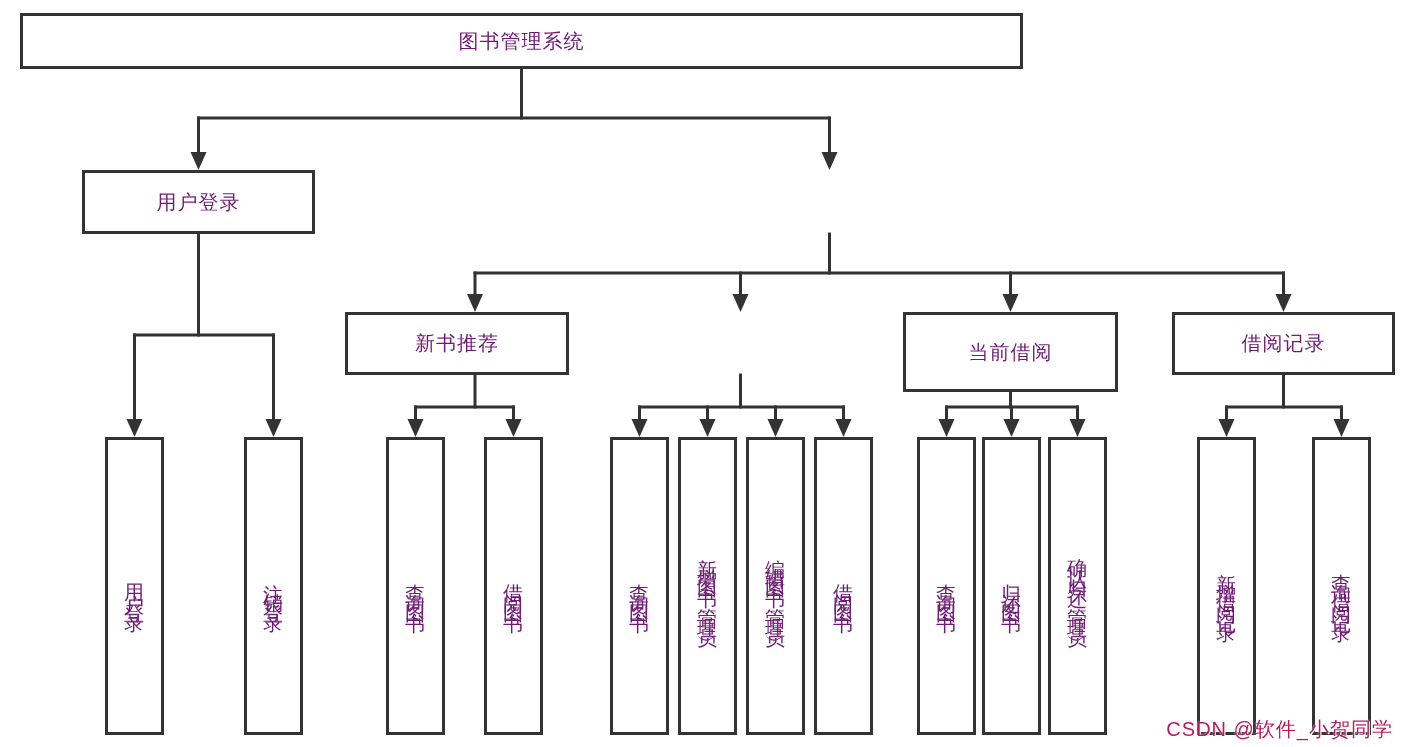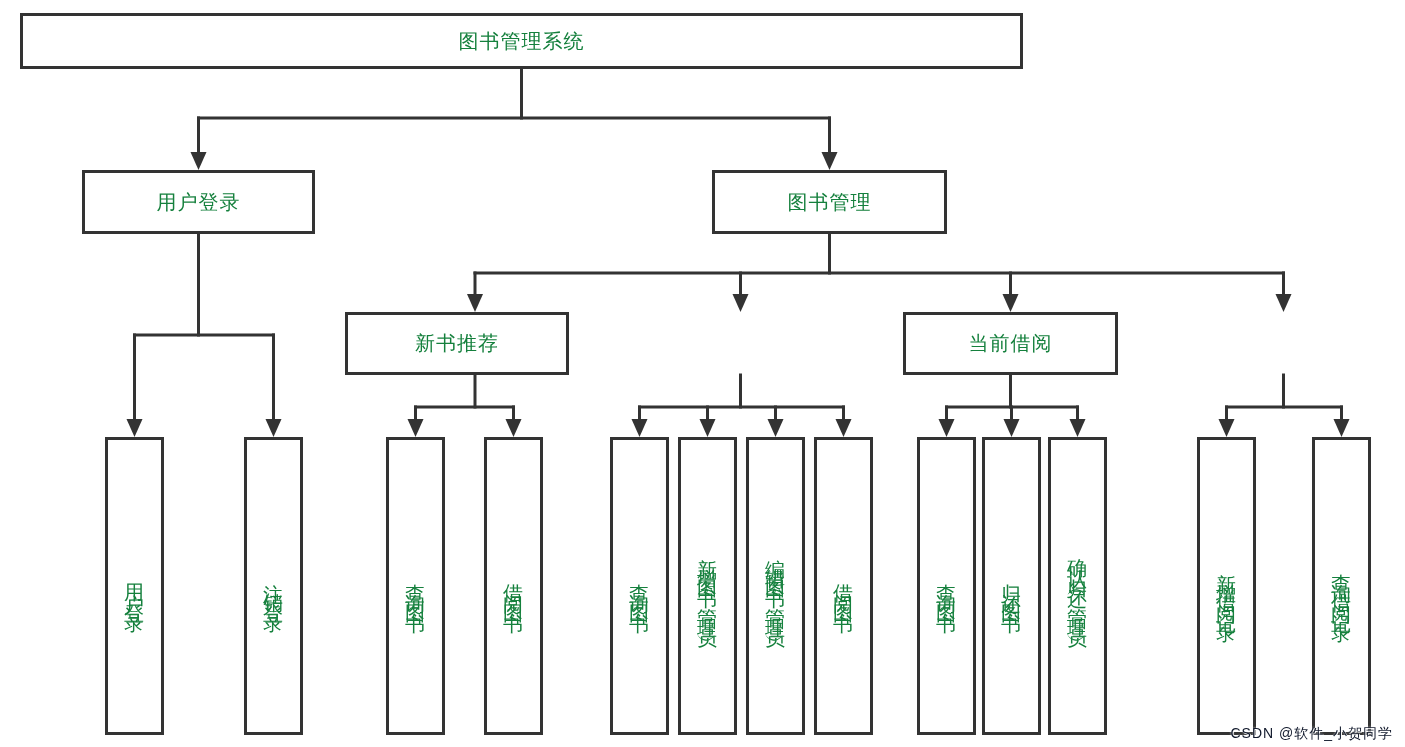--- a/index.html
+++ b/index.html
@@ -4,32 +4,32 @@
 <style>
   html,body{margin:0;padding:0;background:#ffffff;}
   .canvas{
     position:relative;width:1405px;height:747px;background:#ffffff;
     font-family:"Liberation Sans",sans-serif;overflow:hidden;
   }
   .canvas svg{position:absolute;left:0;top:0;}
   .box{
     position:absolute;background:#ffffff;border:3px solid #333333;
     box-sizing:border-box;display:flex;align-items:center;justify-content:center;
-    color:#15803d;
+    color:#701a75;
   }
   .h{font-size:20px;letter-spacing:1px;}
   .leaf{
     font-size:20px;
     writing-mode:vertical-rl;text-orientation:mixed;
     letter-spacing:10px;line-height:1;
     padding-top:4px;
   }
   .watermark{
     position:absolute;right:12px;bottom:4px;
-    color:#0f172a;font-size:14px;letter-spacing:1px;
+    color:#be185d;font-size:20px;letter-spacing:1px;
     text-shadow:0 0 2px #ffffff,1px 1px 0 #ffffff;
     z-index:5;white-space:nowrap;
   }
 </style>
 </head>
 <body>
 
 <div class="canvas">
 
   <svg id="connectors" width="1405" height="747" viewBox="0 0 1405 747">
@@ -87,29 +87,29 @@
       <polygon points="1333.5,419 1349.5,419 1341.5,437" fill="#333333"></polygon>
     </svg>
 
   <div class="box h" style="left:20px;top:13px;width:1003px;height:56px">
     <span>图书管理系统</span>
   </div>
 
   <div class="box h" style="left:82px;top:170px;width:233px;height:64px">
     <span>用户登录</span>
   </div>
-  <div class="box h" style="left:712px;top:170px;width:235px;height:64px">
-    <span>图书管理</span>
-  </div>
 
   <div class="box h" style="left:345px;top:312px;width:224px;height:63px">
     <span>新书推荐</span>
   </div>
-  <div class="box h" style="left:903px;top:312px;width:215px;height:63px">
+  <div class="box h" style="left:903px;top:312px;width:215px;height:80px">
     <span>当前借阅</span>
+  </div>
+  <div class="box h" style="left:1172px;top:312px;width:223px;height:63px">
+    <span>借阅记录</span>
   </div>
 
   <div class="box leaf" style="left:105px;top:437px;width:59px;height:298px">
     <span>用户登录</span>
   </div>
   <div class="box leaf" style="left:244px;top:437px;width:59px;height:298px">
     <span>注销登录</span>
   </div>
   <div class="box leaf" style="left:386px;top:437px;width:59px;height:298px">
     <span>查询图书</span>

